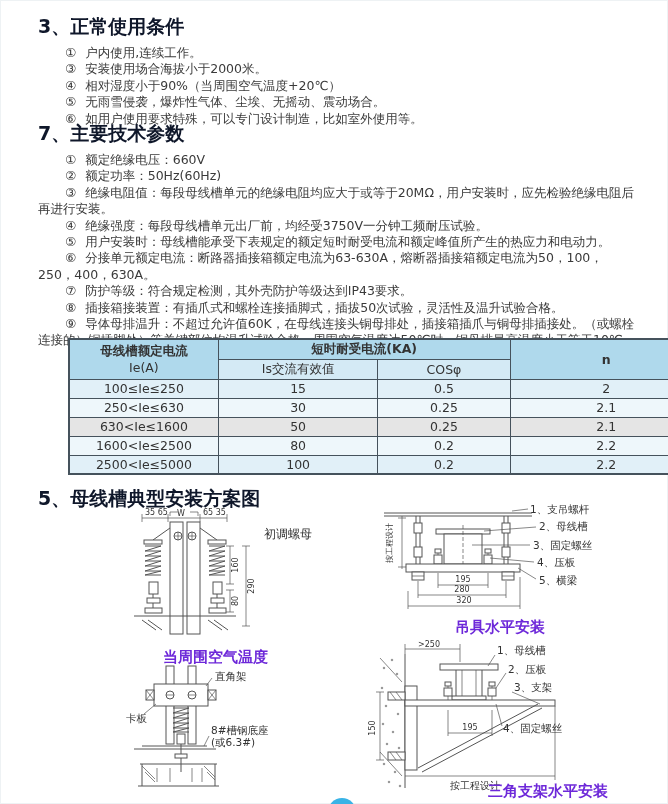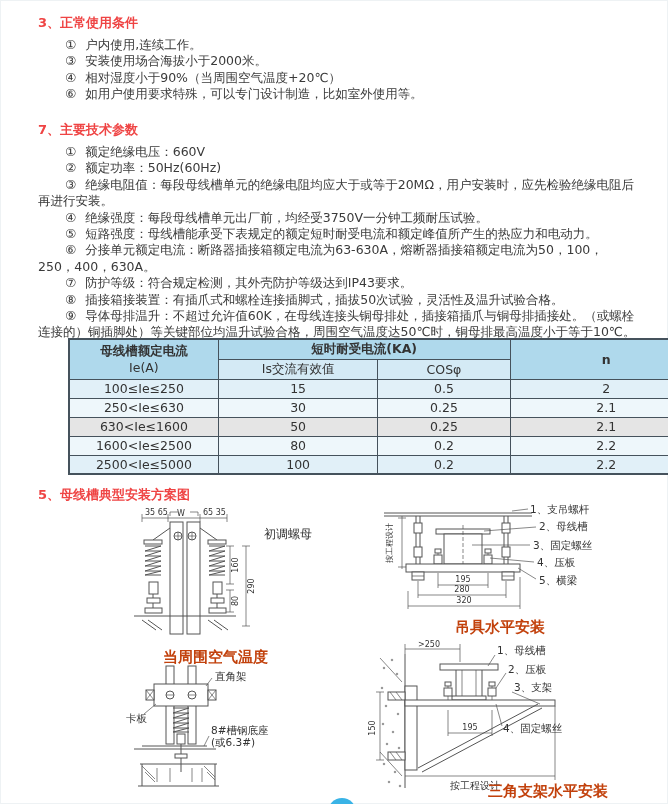--- a/index.html
+++ b/index.html
@@ -2,21 +2,21 @@
 <html><head>
 <meta charset="utf-8">
 <style>
   html,body{margin:0;padding:0;background:#e9eef1;}
   .page{
     position:relative;width:668px;height:804px;background:#ffffff;
     font-family:"DejaVu Sans",sans-serif;color:#3c3c3c;overflow:hidden;
     box-shadow:inset 0 0 0 1px #eef2f4;
   }
   .sec{position:absolute;left:38px;width:600px;}
-  .sec-title{font-size:13px;font-weight:600;color:#ef4444;margin:0 0 5px 0;}
+  .sec-title{font-size:19px;font-weight:600;color:#0f172a;margin:0 0 5px 0;}
   .item{font-size:12.5px;line-height:16.4px;text-indent:27px;margin:0;color:#3a3a3a;}
   .inum{padding-right:9px;}
   
   .spec-table{position:absolute;left:68px;top:338px;width:636px;border-collapse:collapse;
     border:2px solid #45525c;font-size:12.5px;color:#333;}
   .spec-table th,.spec-table td{border:1px solid #45525c;text-align:center;padding:0;}
   .spec-table th{font-weight:600;}
   .h1{height:20px;}
   .h2{height:20px;}
   .dr{height:19px;}
@@ -24,43 +24,44 @@
   .dia{position:absolute;}
   .dia svg{display:block;}
   svg line,svg path,svg rect,svg circle,svg polyline{stroke:#555;stroke-width:1;fill:none;}
   svg rect.solid{fill:#fff;}
   svg text{font-family:"DejaVu Sans",sans-serif;fill:#333;stroke:none;}
   svg .dim{font-size:8px;}
   svg .lbl{font-size:10.5px;}
   svg .big{font-size:12px;}
   svg .dash{stroke-dasharray:4 2;}
   svg .thin{stroke-width:0.7;}
-  .caption{position:absolute;font-size:15px;font-weight:600;color:#c2410c;white-space:nowrap;}
+  .caption{position:absolute;font-size:15px;font-weight:600;color:#6d28d9;white-space:nowrap;}
   .blue-arc{position:absolute;left:328px;top:798px;width:28px;height:28px;border-radius:50%;}
 </style>
 </head>
 <body>
 
 <div class="page">
 
   <div class="sec" style="top:14px;">
     <div class="sec-title">3、正常使用条件</div>
     <p class="item"><span class="inum">①</span><span>户内使用,连续工作。</span></p>
     <p class="item"><span class="inum">③</span><span>安装使用场合海拔小于2000米。</span></p>
     <p class="item"><span class="inum">④</span><span>相对湿度小于90%（当周围空气温度+20℃）</span></p>
+    <p class="item"><span class="inum">⑤</span><span>无雨雪侵袭，爆炸性气体、尘埃、无摇动、震动场合。</span></p>
     <p class="item"><span class="inum">⑥</span><span>如用户使用要求特殊，可以专门设计制造，比如室外使用等。</span></p>
   </div>
 
   <div class="sec" style="top:121px;">
     <div class="sec-title">7、主要技术参数</div>
     <p class="item"><span class="inum">①</span><span>额定绝缘电压：660V</span></p>
     <p class="item"><span class="inum">②</span><span>额定功率：50Hz(60Hz)</span></p>
     <p class="item"><span class="inum">③</span><span>绝缘电阻值：每段母线槽单元的绝缘电阻均应大于或等于20MΩ，用户安装时，应先检验绝缘电阻后再进行安装。</span></p>
     <p class="item"><span class="inum">④</span><span>绝缘强度：每段母线槽单元出厂前，均经受3750V一分钟工频耐压试验。</span></p>
-    <p class="item"><span class="inum">⑤</span><span>短路强度：母线槽能承受下表规定的额定短时耐受电流和额定峰值所产生的热应力和电动力。</span></p>
+    <p class="item"><span class="inum">⑤</span><span>用户安装时：母线槽能承受下表规定的额定短时耐受电流和额定峰值所产生的热应力和电动力。</span></p>
     <p class="item"><span class="inum">⑥</span><span>分接单元额定电流：断路器插接箱额定电流为63-630A，熔断器插接箱额定电流为50，100，250，400，630A。</span></p>
     <p class="item"><span class="inum">⑦</span><span>防护等级：符合规定检测，其外壳防护等级达到IP43要求。</span></p>
     <p class="item"><span class="inum">⑧</span><span>插接箱接装置：有插爪式和螺栓连接插脚式，插拔50次试验，灵活性及温升试验合格。</span></p>
     <p class="item"><span class="inum">⑨</span><span>导体母排温升：不超过允许值60K，在母线连接头铜母排处，插接箱插爪与铜母排插接处。（或螺栓连接的）铜插脚处）等关键部位均温升试验合格，周围空气温度达50℃时，铜母排最高温度小于等于10℃。</span></p>
   </div>
 
   <table class="spec-table">
     <colgroup>
         <col style="width:130px">
         <col style="width:139px">

